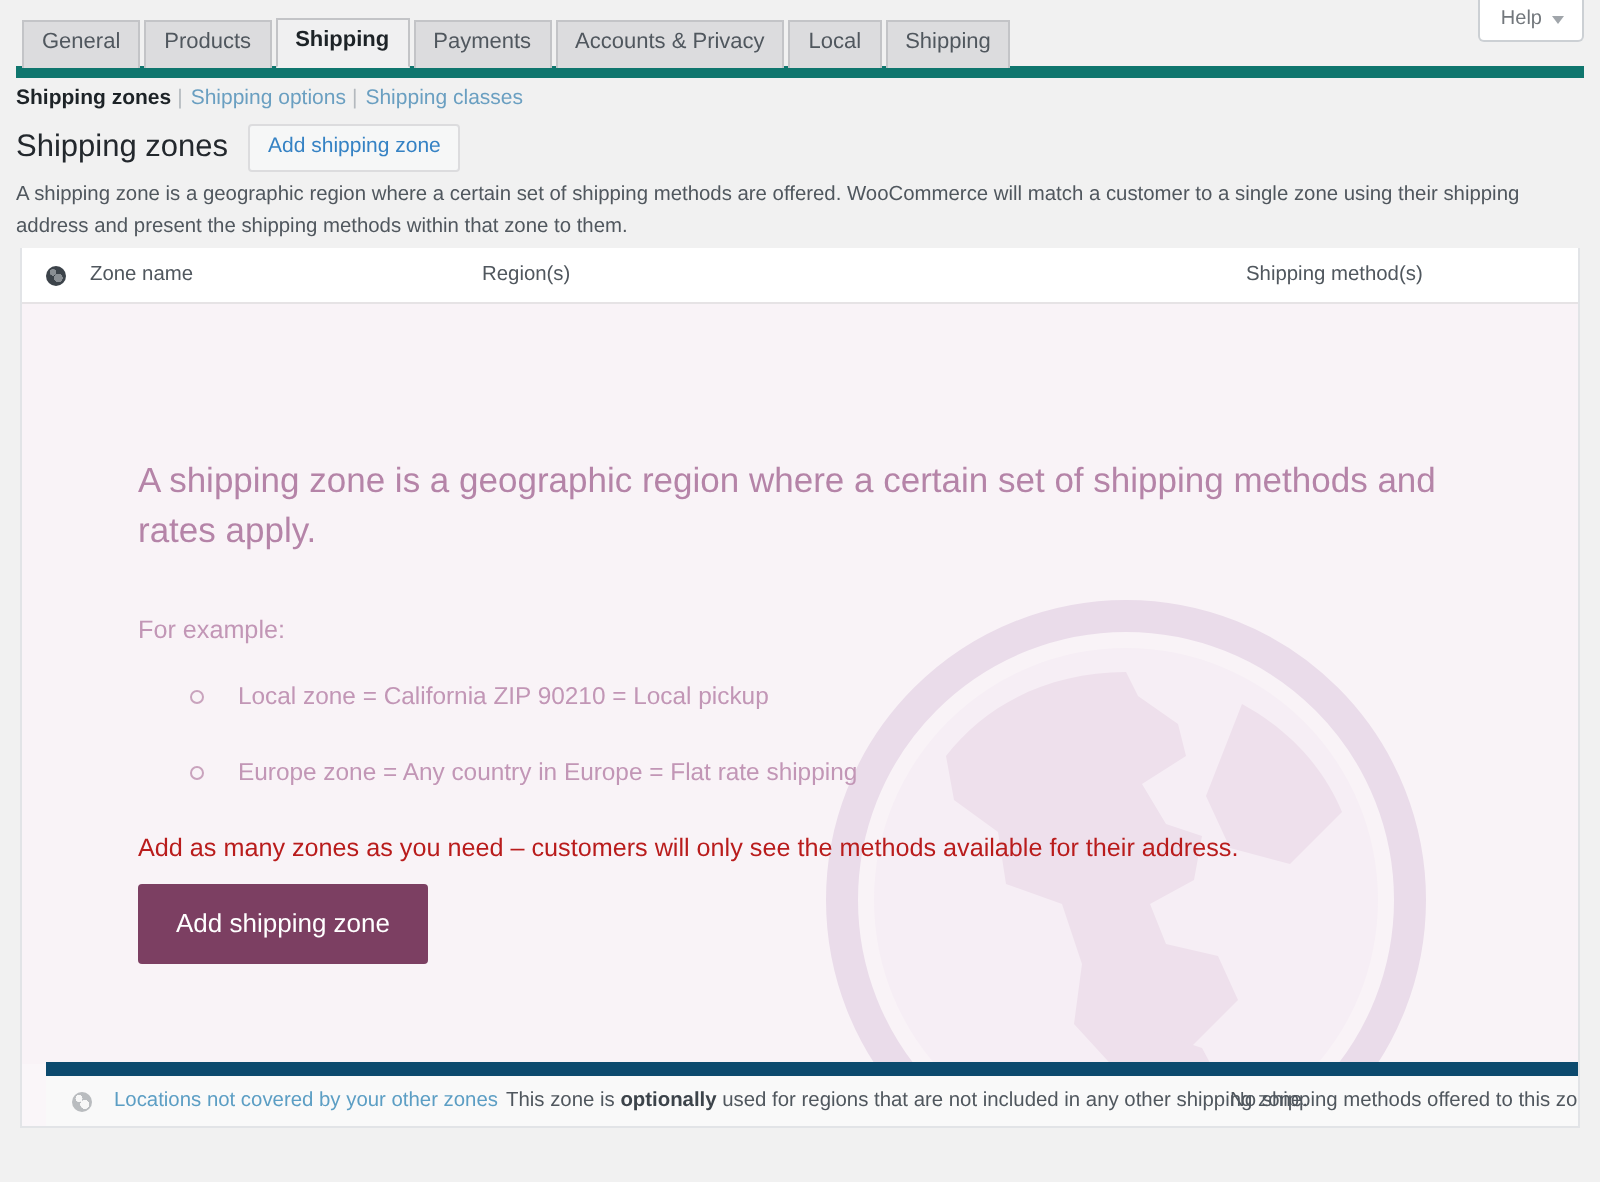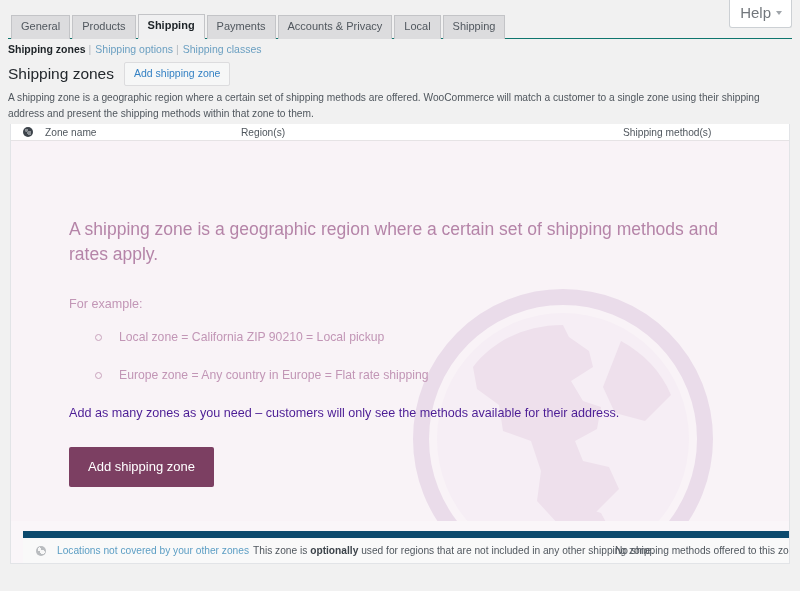--- a/index.html
+++ b/index.html
@@ -16,39 +16,39 @@
   .help-wrap {
     position: absolute; top: 0; right: 8px;
     display: flex; align-items: center;
   }
   .help-tab {
     background: #fff;
     border: 1px solid #ccd0d4;
     border-top: none;
     border-radius: 0 0 3px 3px;
     padding: 3px 9px 4px 10px;
-    font-size: 15px;
+    font-size: 10px;
     color: #72777c;
     display: flex; align-items: center; gap: 5px;
     line-height: 1.3;
   }
   .caret-down {
     width: 0; height: 0;
     border-left: 3.5px solid transparent;
     border-right: 3.5px solid transparent;
     border-top: 4.5px solid #a0a5aa;
     display: inline-block;
     margin-top: 1px;
   }
 
   
   .nav-tabs {
     position: absolute; top: 16px; left: 8px; right: 8px;
     height: 23px;
-    border-bottom: 1px solid #0f766e;
+    border-bottom: 6px solid #0f766e;
     display: flex; align-items: flex-end;
     padding-left: 3px;
   }
   .nav-tab {
     font-size: 11px;
     color: #50575e;
     background: #dcdcde;
     border: 1px solid #c3c4c7;
     border-bottom: none;
     padding: 4px 9px 5px 9px;
@@ -115,21 +115,21 @@
   .card {
     position: absolute;
     top: 124px; left: 10px;
     width: 780px; height: 440px;
     border: 1px solid #e2e4e7;
     border-top: none;
     background: #faf6f9;
     overflow: hidden;
   }
   .thead {
-    height: 17px;
+    height: 28px;
     background: #fff;
     border-bottom: 1px solid #e6e3e5;
     display: flex; align-items: center;
     position: relative;
   }
   .th {
     font-size: 10.2px;
     color: #50575e;
     position: absolute;
     white-space: nowrap;
@@ -202,21 +202,21 @@
     padding-left: 24px;
   }
   .empty-list li::before {
     content: "";
     position: absolute;
     left: 0; top: 6px;
     width: 5px; height: 5px;
     border: 1px solid #c9a3bd;
     border-radius: 50%;
   }
-  .empty-p.last { margin-bottom: 24px; color: #4c1d95; }
+  .empty-p.last { margin-bottom: 8px; color: #b91c1c; }
   .btn-primary {
     display: inline-block;
     background: #7c3f62;
     color: #fff;
     border: none;
     border-radius: 2px;
     font-size: 13px;
     padding: 12px 19px;
     line-height: 1.2;
   }

